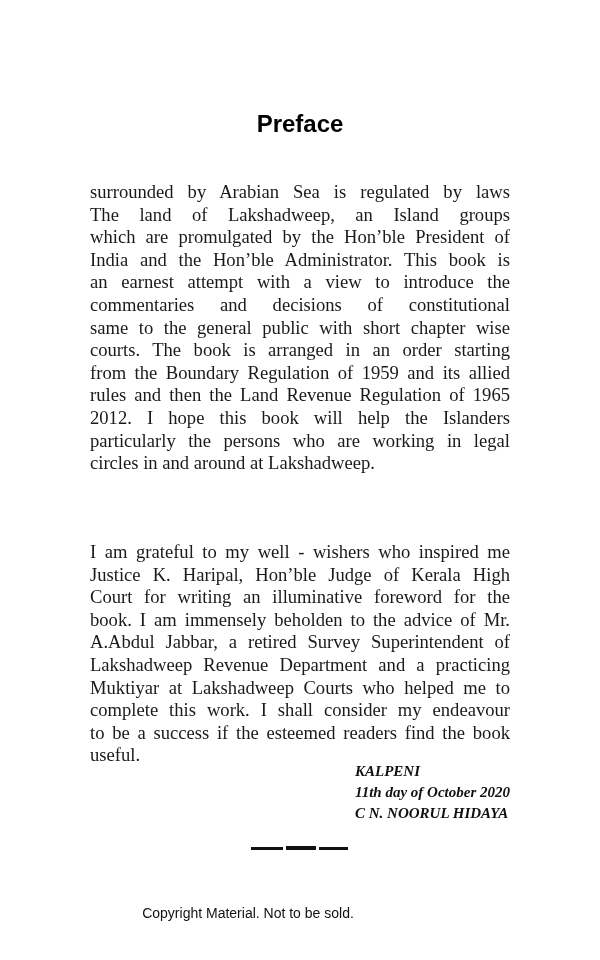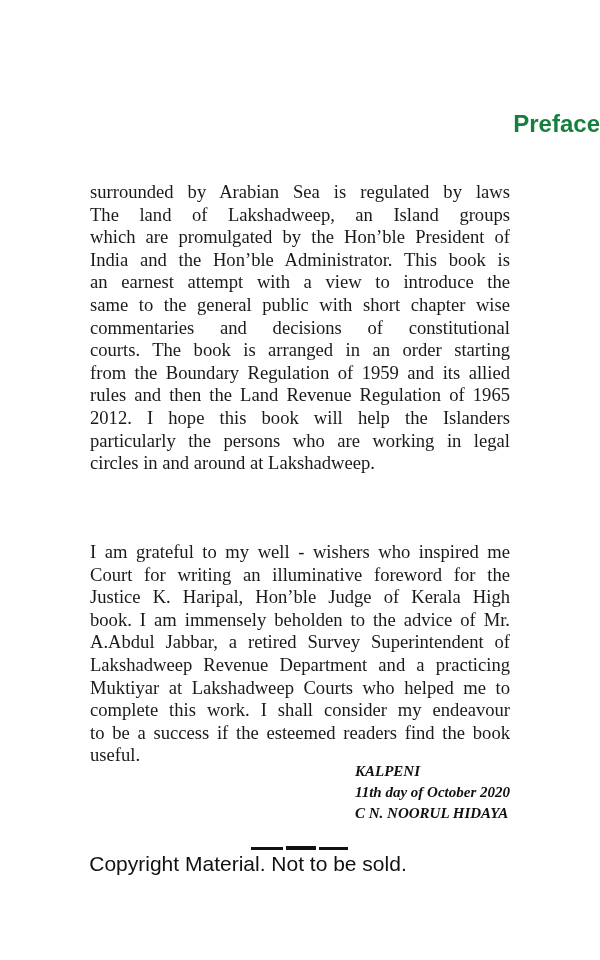--- a/index.html
+++ b/index.html
@@ -1,20 +1,20 @@
 <!DOCTYPE html>
 <html><head>
 <meta charset="utf-8">
 <style>
   html, body { margin: 0; padding: 0; background: #ffffff; }
   body { width: 600px; height: 960px; position: relative; overflow: hidden; }
   .title {
-    position: absolute; left: 0; top: 110px; width: 600px; text-align: right;
+    position: absolute; left: 0; top: 110px; width: 600px; text-align: center;
     font-family: "Liberation Sans", sans-serif; font-weight: bold; font-size: 24px;
-    color: #15803d; margin: 0;
+    color: #000000; margin: 0;
   }
   .para {
     position: absolute; left: 90px; width: 420px;
     font-family: "Liberation Serif", serif; font-size: 18.6px; color: #1a1a1a;
   }
   .line {
     height: 22.6px; line-height: 22.6px; white-space: nowrap;
     text-align: justify; text-align-last: justify; overflow: hidden;
   }
   .line.last { text-align-last: left; }
@@ -26,49 +26,49 @@
     font-size: 15px; color: #111; line-height: 21px;
   }
   .divider {
     position: absolute; top: 846px; left: 251px; display: flex; gap: 3px; align-items: center;
   }
   .divider span { display: block; background: #111; }
   .d1 { width: 32px; height: 3px; }
   .d2 { width: 30px; height: 4px; }
   .d3 { width: 29px; height: 3px; }
   .footer {
-    position: absolute; left: 0; top: 852px; width: 496px; text-align: center;
-    font-family: "Liberation Sans", sans-serif; font-size: 21px; color: #111;
+    position: absolute; left: 0; top: 905px; width: 496px; text-align: center;
+    font-family: "Liberation Sans", sans-serif; font-size: 14px; color: #111;
   }
 </style>
 </head>
 <body>
 
 <h1 class="title">Preface</h1>
 
 <div class="para" id="p1">
   <div class="line">surrounded by Arabian Sea is regulated by laws</div>
   <div class="line">The land of Lakshadweep, an Island groups</div>
   <div class="line">which are promulgated by the Hon’ble President of</div>
   <div class="line">India and the Hon’ble Administrator. This book is</div>
   <div class="line">an earnest attempt with a view to introduce the</div>
+  <div class="line">commentaries and decisions of constitutional</div>
   <div class="line">same to the general public with short chapter wise</div>
-  <div class="line">commentaries and decisions of constitutional</div>
   <div class="line">courts. The book is arranged in an order starting</div>
   <div class="line">from the Boundary Regulation of 1959 and its allied</div>
   <div class="line">rules and then the Land Revenue Regulation of 1965</div>
   <div class="line">2012. I hope this book will help the Islanders</div>
   <div class="line">particularly the persons who are working in legal</div>
   <div class="line last">circles in and around at Lakshadweep.</div>
 </div>
 
 <div class="para" id="p2">
   <div class="line">I am grateful to my well - wishers who inspired me</div>
+  <div class="line">Justice K. Haripal, Hon’ble Judge of Kerala High</div>
   <div class="line">Court for writing an illuminative foreword for the</div>
-  <div class="line">Justice K. Haripal, Hon’ble Judge of Kerala High</div>
   <div class="line">book. I am immensely beholden to the advice of Mr.</div>
   <div class="line">A.Abdul Jabbar, a retired Survey Superintendent of</div>
   <div class="line">Lakshadweep Revenue Department and a practicing</div>
   <div class="line">Muktiyar at Lakshadweep Courts who helped me to</div>
   <div class="line">complete this work. I shall consider my endeavour</div>
   <div class="line">to be a success if the esteemed readers find the book</div>
   <div class="line last">useful.</div>
 </div>
 
 <div class="sig">

